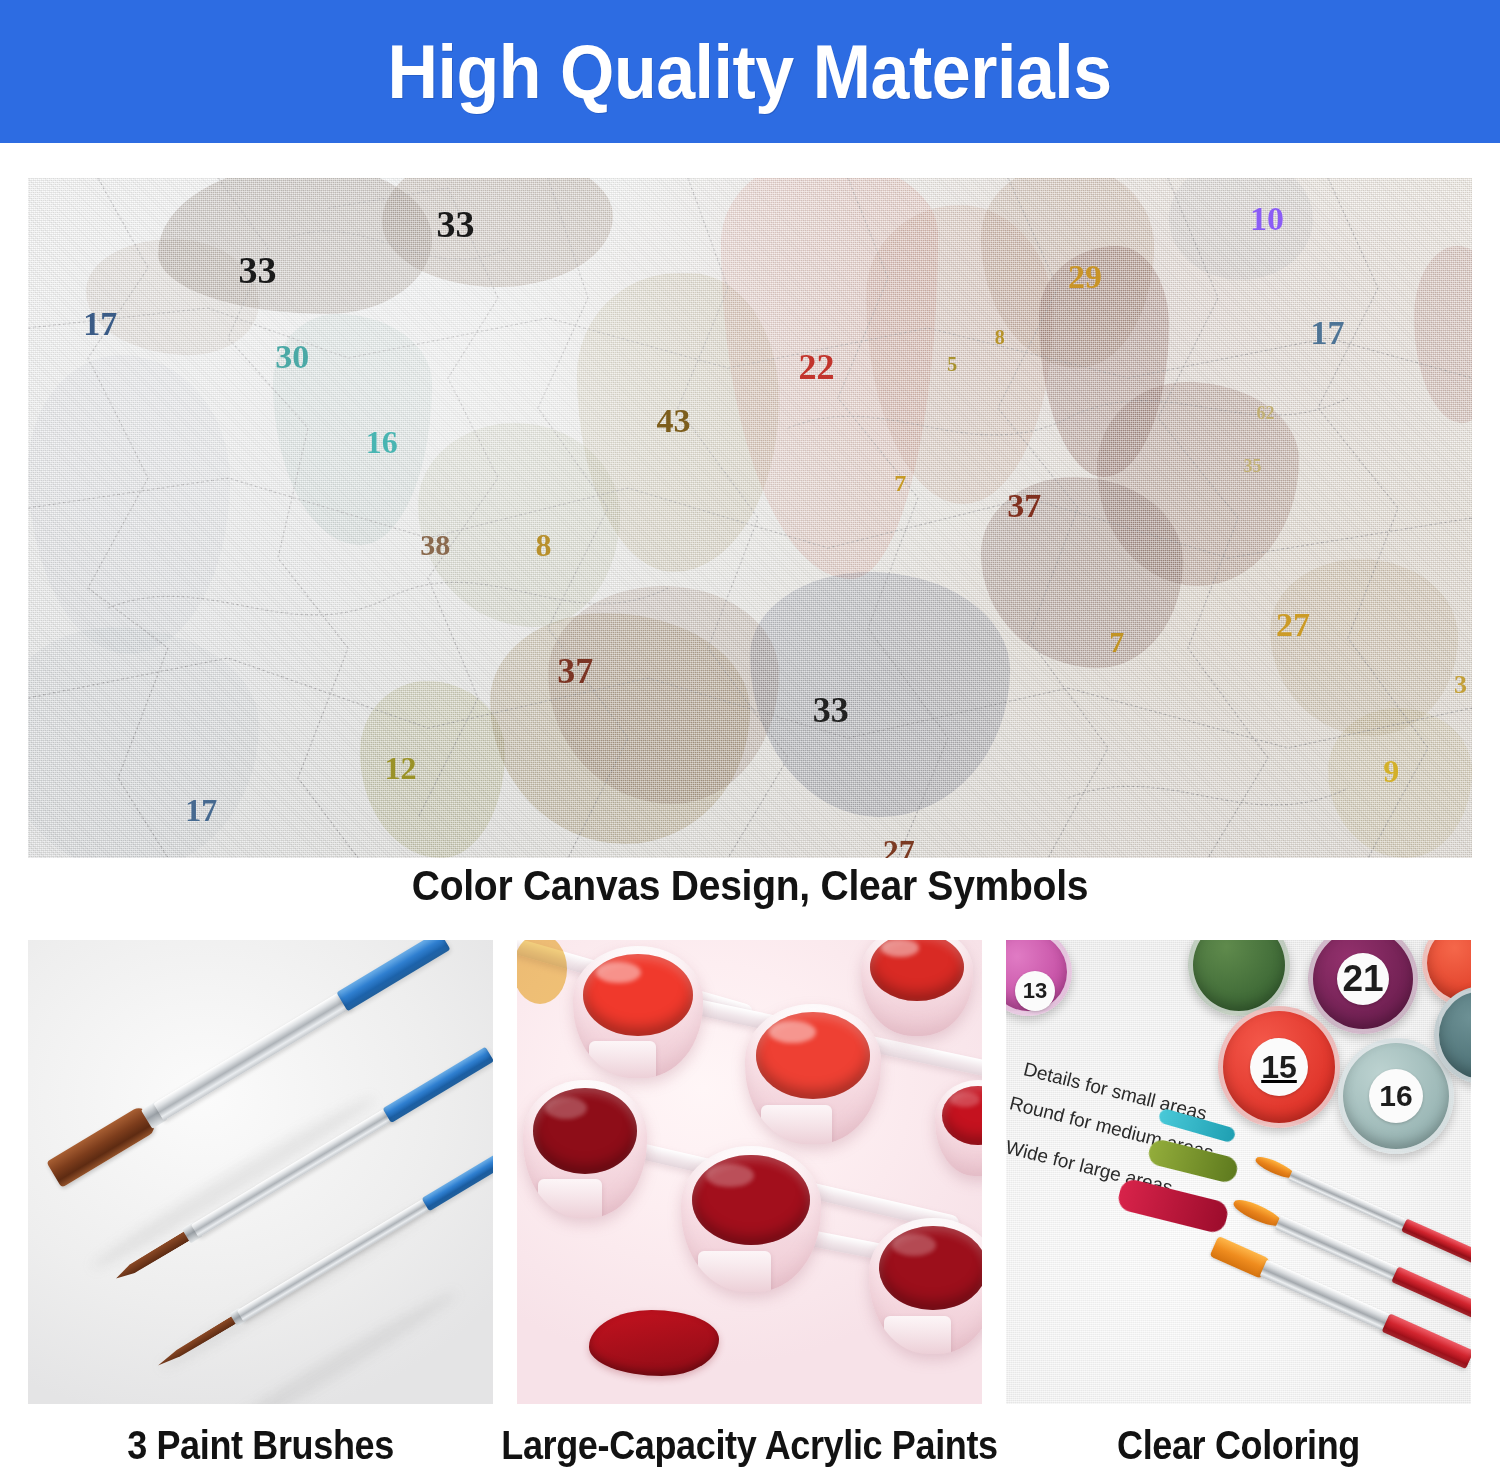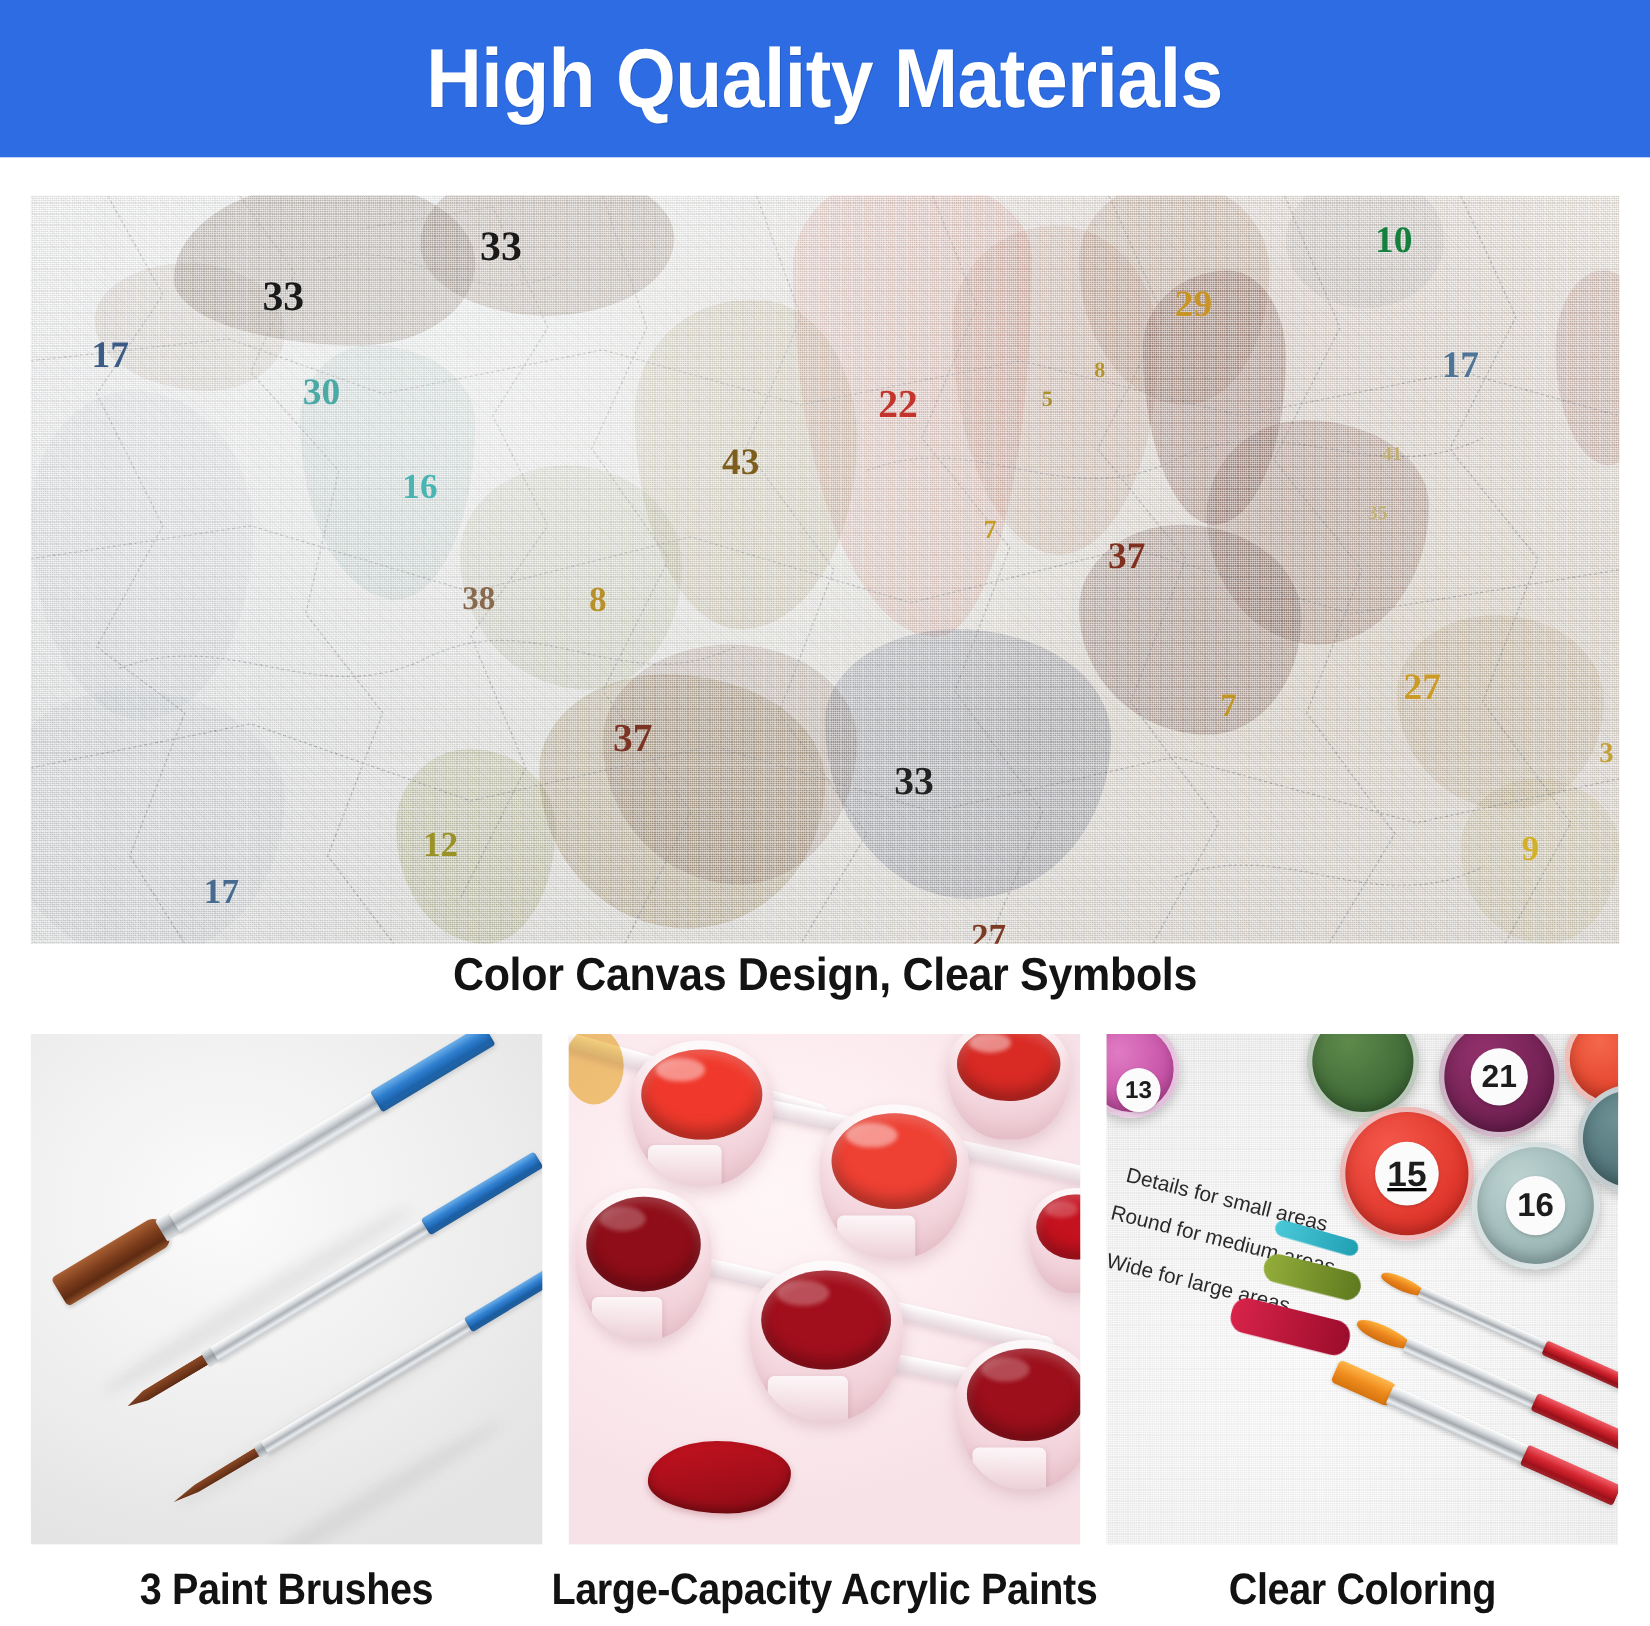--- a/index.html
+++ b/index.html
@@ -399,23 +399,23 @@
       <div class="num" style="left: 24.5%; top: 38.8%; font-size: 32px; color: rgb(73, 181, 178);">16</div>
       <div class="num" style="left: 28.2%; top: 54%; font-size: 30px; color: rgb(138, 106, 78);">38</div>
       <div class="num" style="left: 35.7%; top: 54%; font-size: 32px; color: rgb(184, 144, 44);">8</div>
       <div class="num" style="left: 44.7%; top: 35.8%; font-size: 34px; color: rgb(125, 94, 29);">43</div>
       <div class="num" style="left: 54.6%; top: 27.8%; font-size: 36px; color: rgb(194, 52, 44);">22</div>
       <div class="num" style="left: 60.4%; top: 44.8%; font-size: 24px; color: rgb(199, 154, 38);">7</div>
       <div class="num" style="left: 64%; top: 27.3%; font-size: 20px; color: rgb(168, 145, 47);">5</div>
       <div class="num" style="left: 67.3%; top: 23.4%; font-size: 20px; color: rgb(183, 147, 43);">8</div>
       <div class="num" style="left: 69%; top: 48.2%; font-size: 34px; color: rgb(128, 48, 31);">37</div>
       <div class="num" style="left: 73.2%; top: 14.6%; font-size: 34px; color: rgb(201, 148, 38);">29</div>
-      <div class="num" style="left: 85.8%; top: 6%; font-size: 34px; color: #15803d;">10</div>
+      <div class="num" style="left: 85.8%; top: 6%; font-size: 34px; color: #8b5cf6;">10</div>
       <div class="num" style="left: 90%; top: 22.8%; font-size: 34px; color: rgb(78, 116, 150);">17</div>
-      <div class="num" style="left: 85.7%; top: 34.6%; font-size: 18px; color: rgb(192, 174, 114);">41</div>
+      <div class="num" style="left: 85.7%; top: 34.6%; font-size: 18px; color: rgb(192, 174, 114);">62</div>
       <div class="num" style="left: 84.8%; top: 42.3%; font-size: 18px; color: rgb(195, 178, 119);">35</div>
       <div class="num" style="left: 75.4%; top: 68.2%; font-size: 30px; color: rgb(194, 148, 36);">7</div>
       <div class="num" style="left: 87.6%; top: 65.7%; font-size: 34px; color: rgb(204, 155, 38);">27</div>
       <div class="num" style="left: 94.4%; top: 87.2%; font-size: 32px; color: rgb(211, 176, 42);">9</div>
       <div class="num" style="left: 99.2%; top: 74.6%; font-size: 26px; color: rgb(195, 160, 58);">3</div>
       <div class="num" style="left: 37.9%; top: 72.5%; font-size: 36px; color: rgb(124, 53, 36);">37</div>
       <div class="num" style="left: 55.6%; top: 78.2%; font-size: 36px; color: rgb(34, 34, 34);">33</div>
       <div class="num" style="left: 25.8%; top: 86.8%; font-size: 32px; color: rgb(154, 146, 39);">12</div>
       <div class="num" style="left: 12%; top: 93%; font-size: 32px; color: rgb(71, 106, 144);">17</div>
       <div class="num" style="left: 60.3%; top: 99%; font-size: 32px; color: rgb(123, 58, 34);">27</div>
@@ -515,21 +515,21 @@
     <div class="mini-pot" style="left:-22px;top:-12px;width:78px;height:78px;background:radial-gradient(circle at 36% 30%,#e07bc4,#b83c96);align-items:flex-end;">
       <div class="tag" style="width:40px;height:40px;font-size:22px;margin-left:14px;">13</div>
     </div>
 
 
     <div class="mini-pot" style="left:182px;top:-26px;width:92px;height:92px;background:radial-gradient(circle at 36% 30%,#5f8a4c,#2f5a2c);">
       <div class="tag" style="width:42px;height:42px;font-size:22px;opacity:0;"></div>
     </div>
 
     <div class="mini-pot" style="left:302px;top:-16px;width:100px;height:100px;background:radial-gradient(circle at 36% 30%,#93316d,#5f1845);">
-      <div class="tag" style="width:52px;height:52px;font-size:29px;">21</div>
+      <div class="tag" style="width:52px;height:52px;font-size:37px;">21</div>
     </div>
 
     <div class="mini-pot" style="left:416px;top:-20px;width:76px;height:76px;background:radial-gradient(circle at 36% 30%,#f5674a,#d8301c);">
       <div class="tag" style="width:36px;height:36px;font-size:19px;opacity:0;"></div>
     </div>
 
     <div class="mini-pot" style="left:212px;top:66px;width:112px;height:112px;background:radial-gradient(circle at 36% 30%,#f4584a,#d6251c);text-decoration:underline;">
       <div class="tag" style="width:58px;height:58px;font-size:32px;">15</div>
     </div>
 

